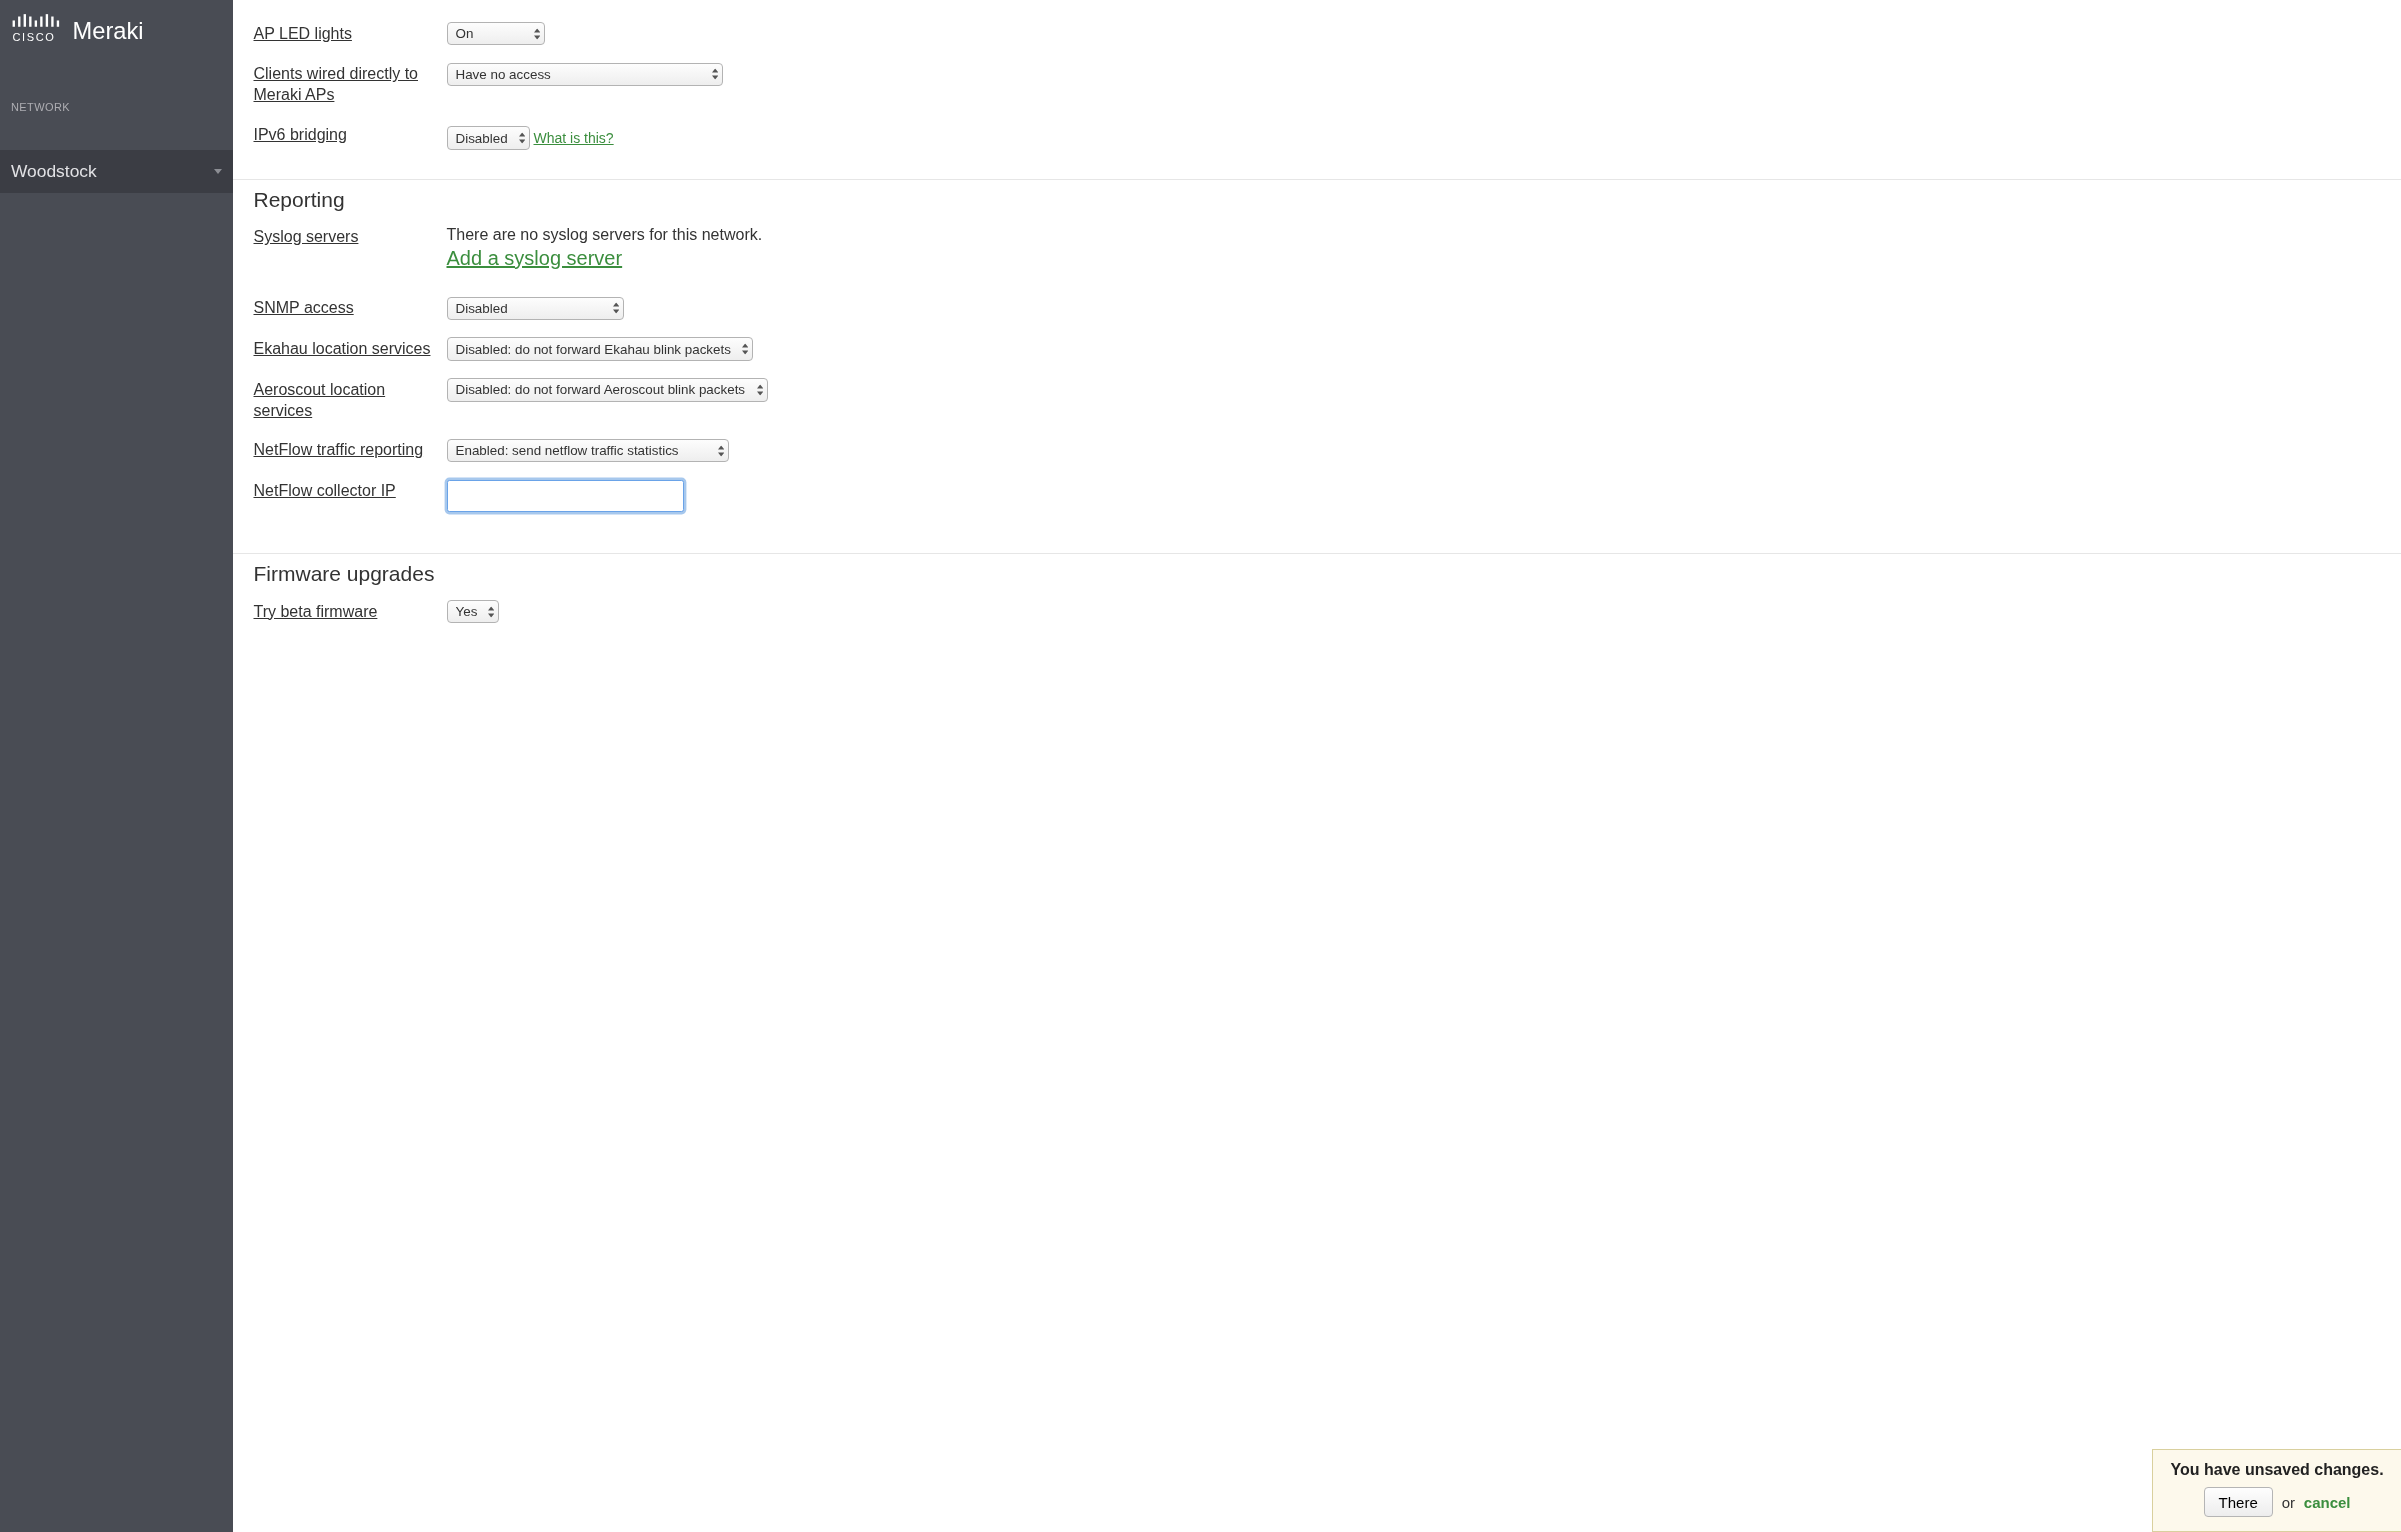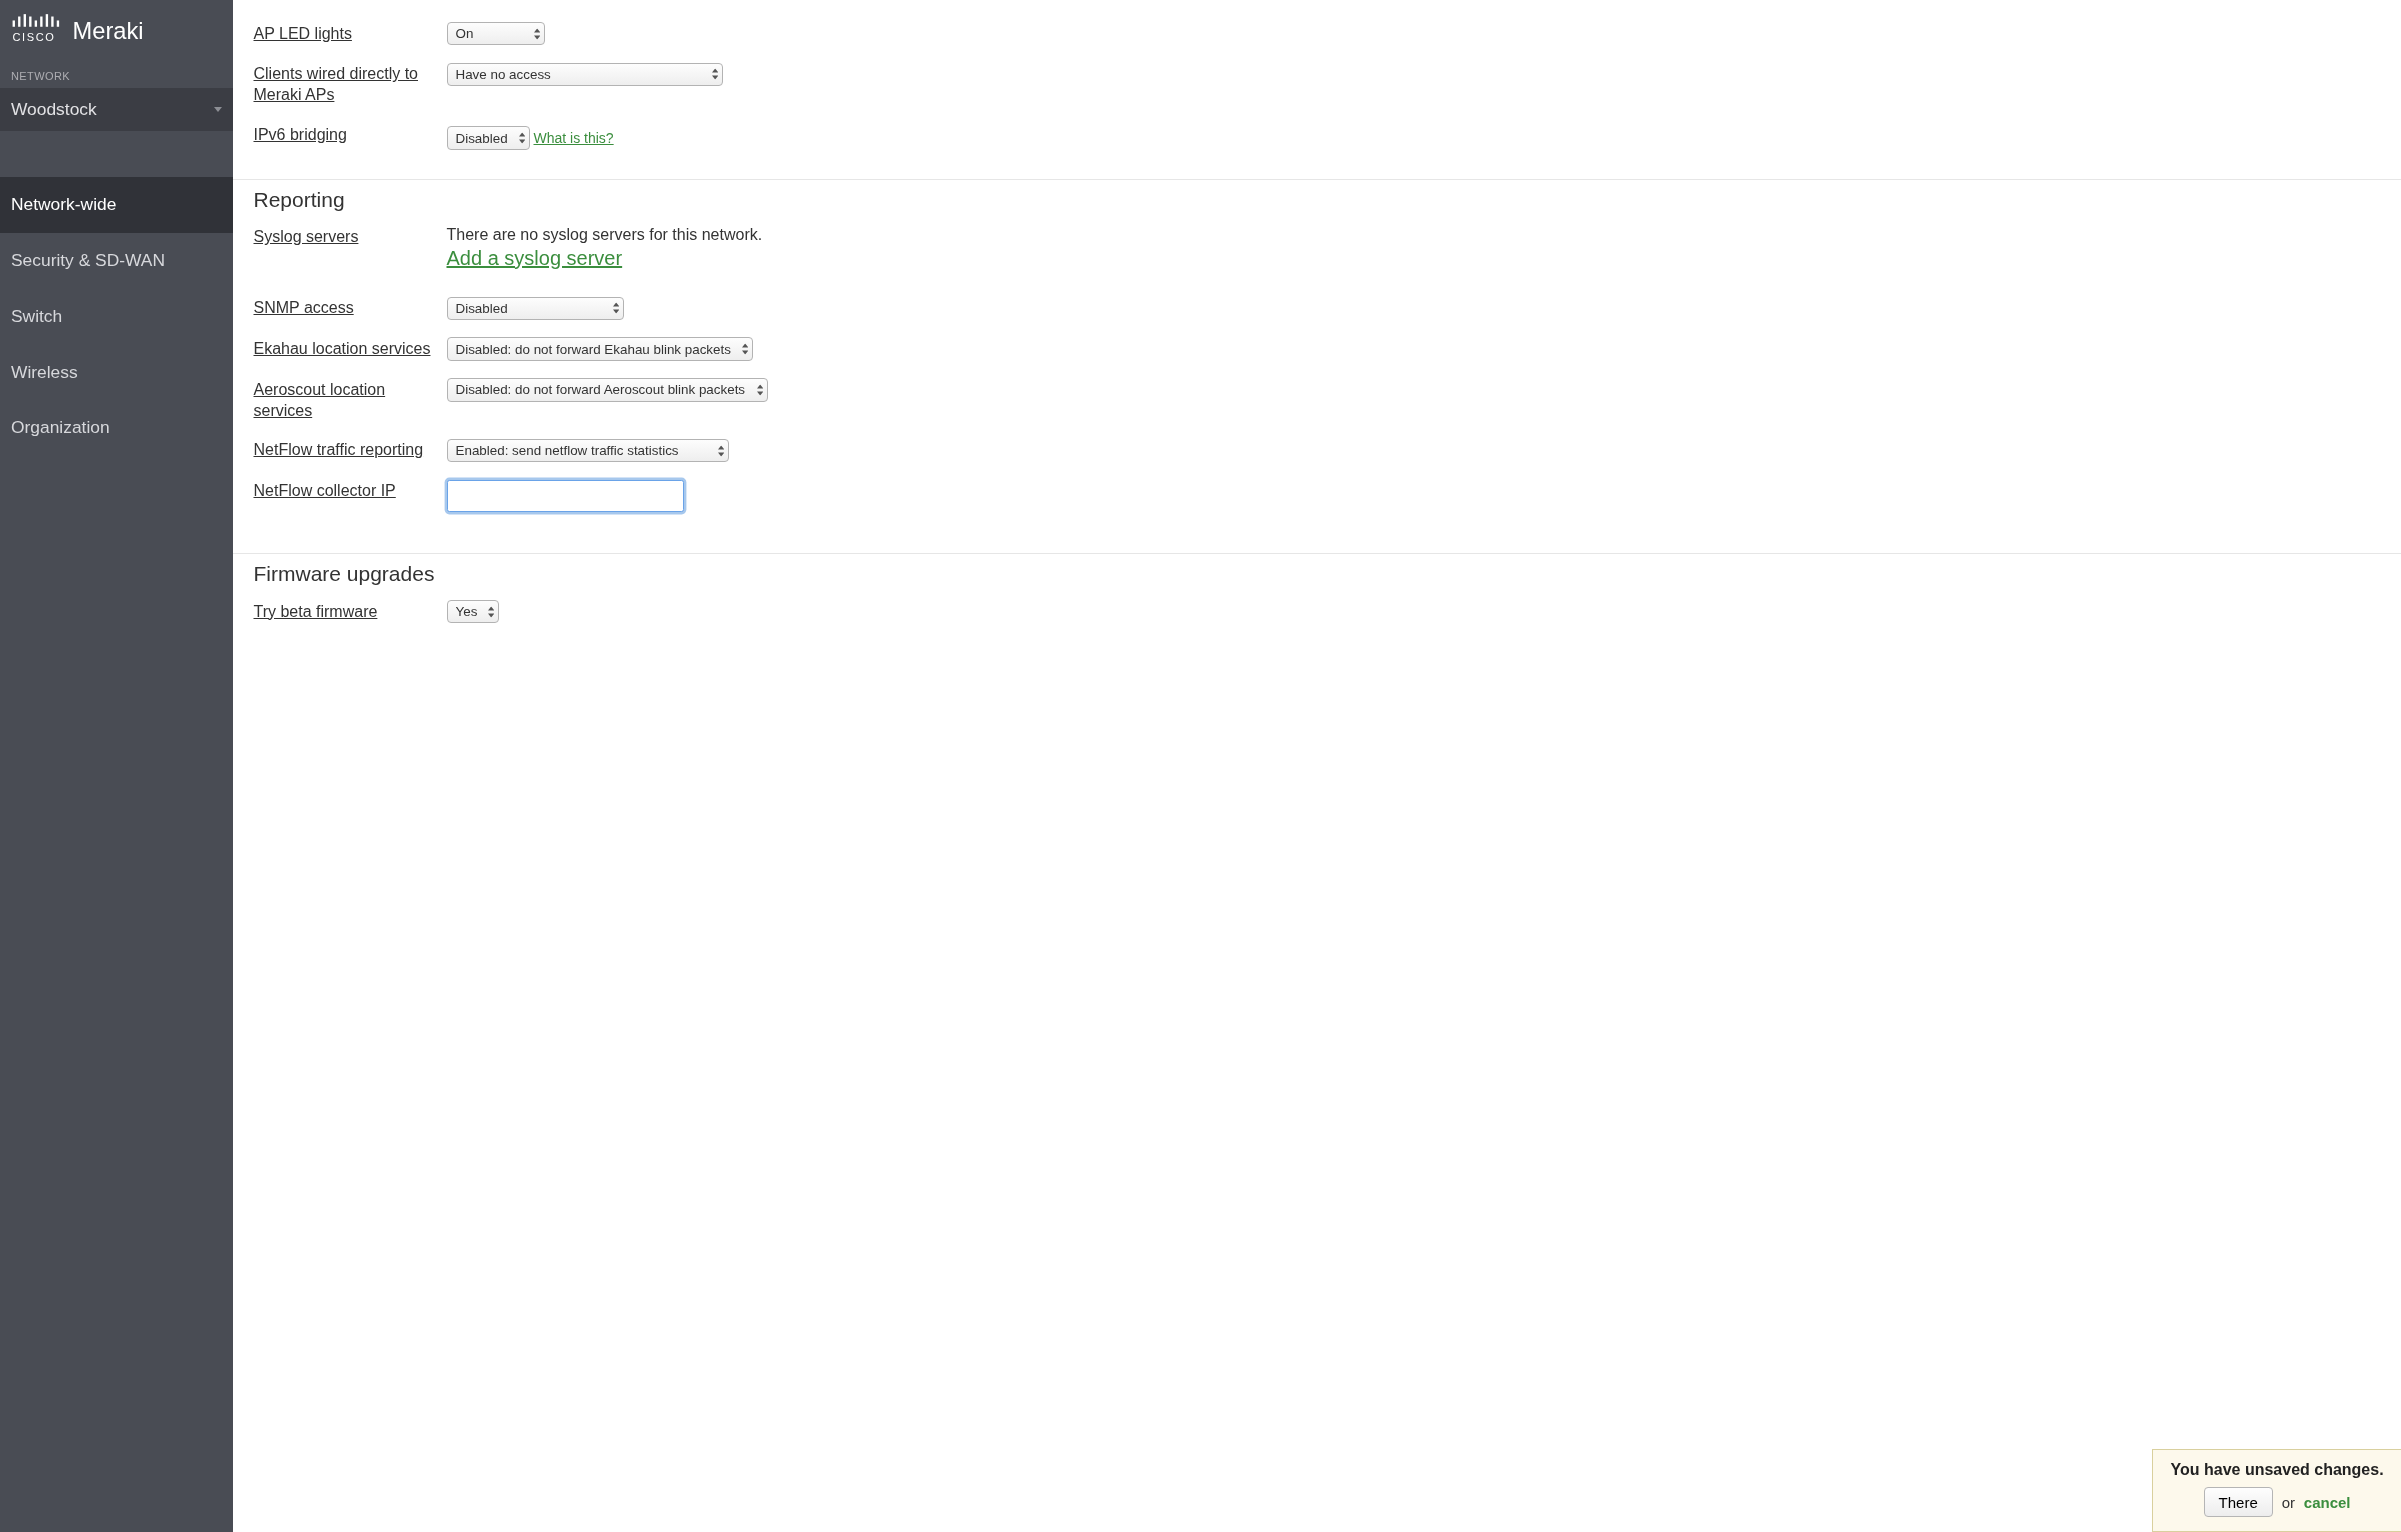--- a/index.html
+++ b/index.html
@@ -10,20 +10,21 @@
   overflow: hidden;
 }
 .app { display: flex; width: 100vw; height: 100vh; }
 .sidebar {
   width: 233px;
   background: #494c54;
   color: #fff;
   flex-shrink: 0;
   display: flex;
   flex-direction: column;
+  gap: 31px;
 }
 .logo {
   padding: 14px 11px 20.5px 11px;
 }
 .logo svg { display: block; }
 .net-label {
   font-size: 11px;
   color: #adadb2;
   letter-spacing: 0.4px;
   padding: 0 11px 6.3px 11px;
@@ -208,27 +209,20 @@
         </g>
         <text x="2" y="34" fill="#fff" font-size="14" font-family="Arial" letter-spacing="2">CISCO</text>
         <text x="78" y="32" fill="#fff" font-size="30" font-family="Arial" font-weight="300">Meraki</text>
       </svg>
     </div>
     <div class="net-label">NETWORK</div>
     <div class="net-select">
       <span>Woodstock</span>
       <span class="caret"></span>
     </div>
-    <div class="nav">
-      <div class="nav-item active">Network-wide</div>
-      <div class="nav-item">Security &amp; SD-WAN</div>
-      <div class="nav-item">Switch</div>
-      <div class="nav-item">Wireless</div>
-      <div class="nav-item">Organization</div>
-    </div>
   </div>
 
   <div class="main">
 
     <div class="section bordered">
       <div class="row">
         <div class="row-label">AP LED lights</div>
         <div class="row-control">
           <span class="select-wrap">
             <select class="select" style="min-width:98px">

